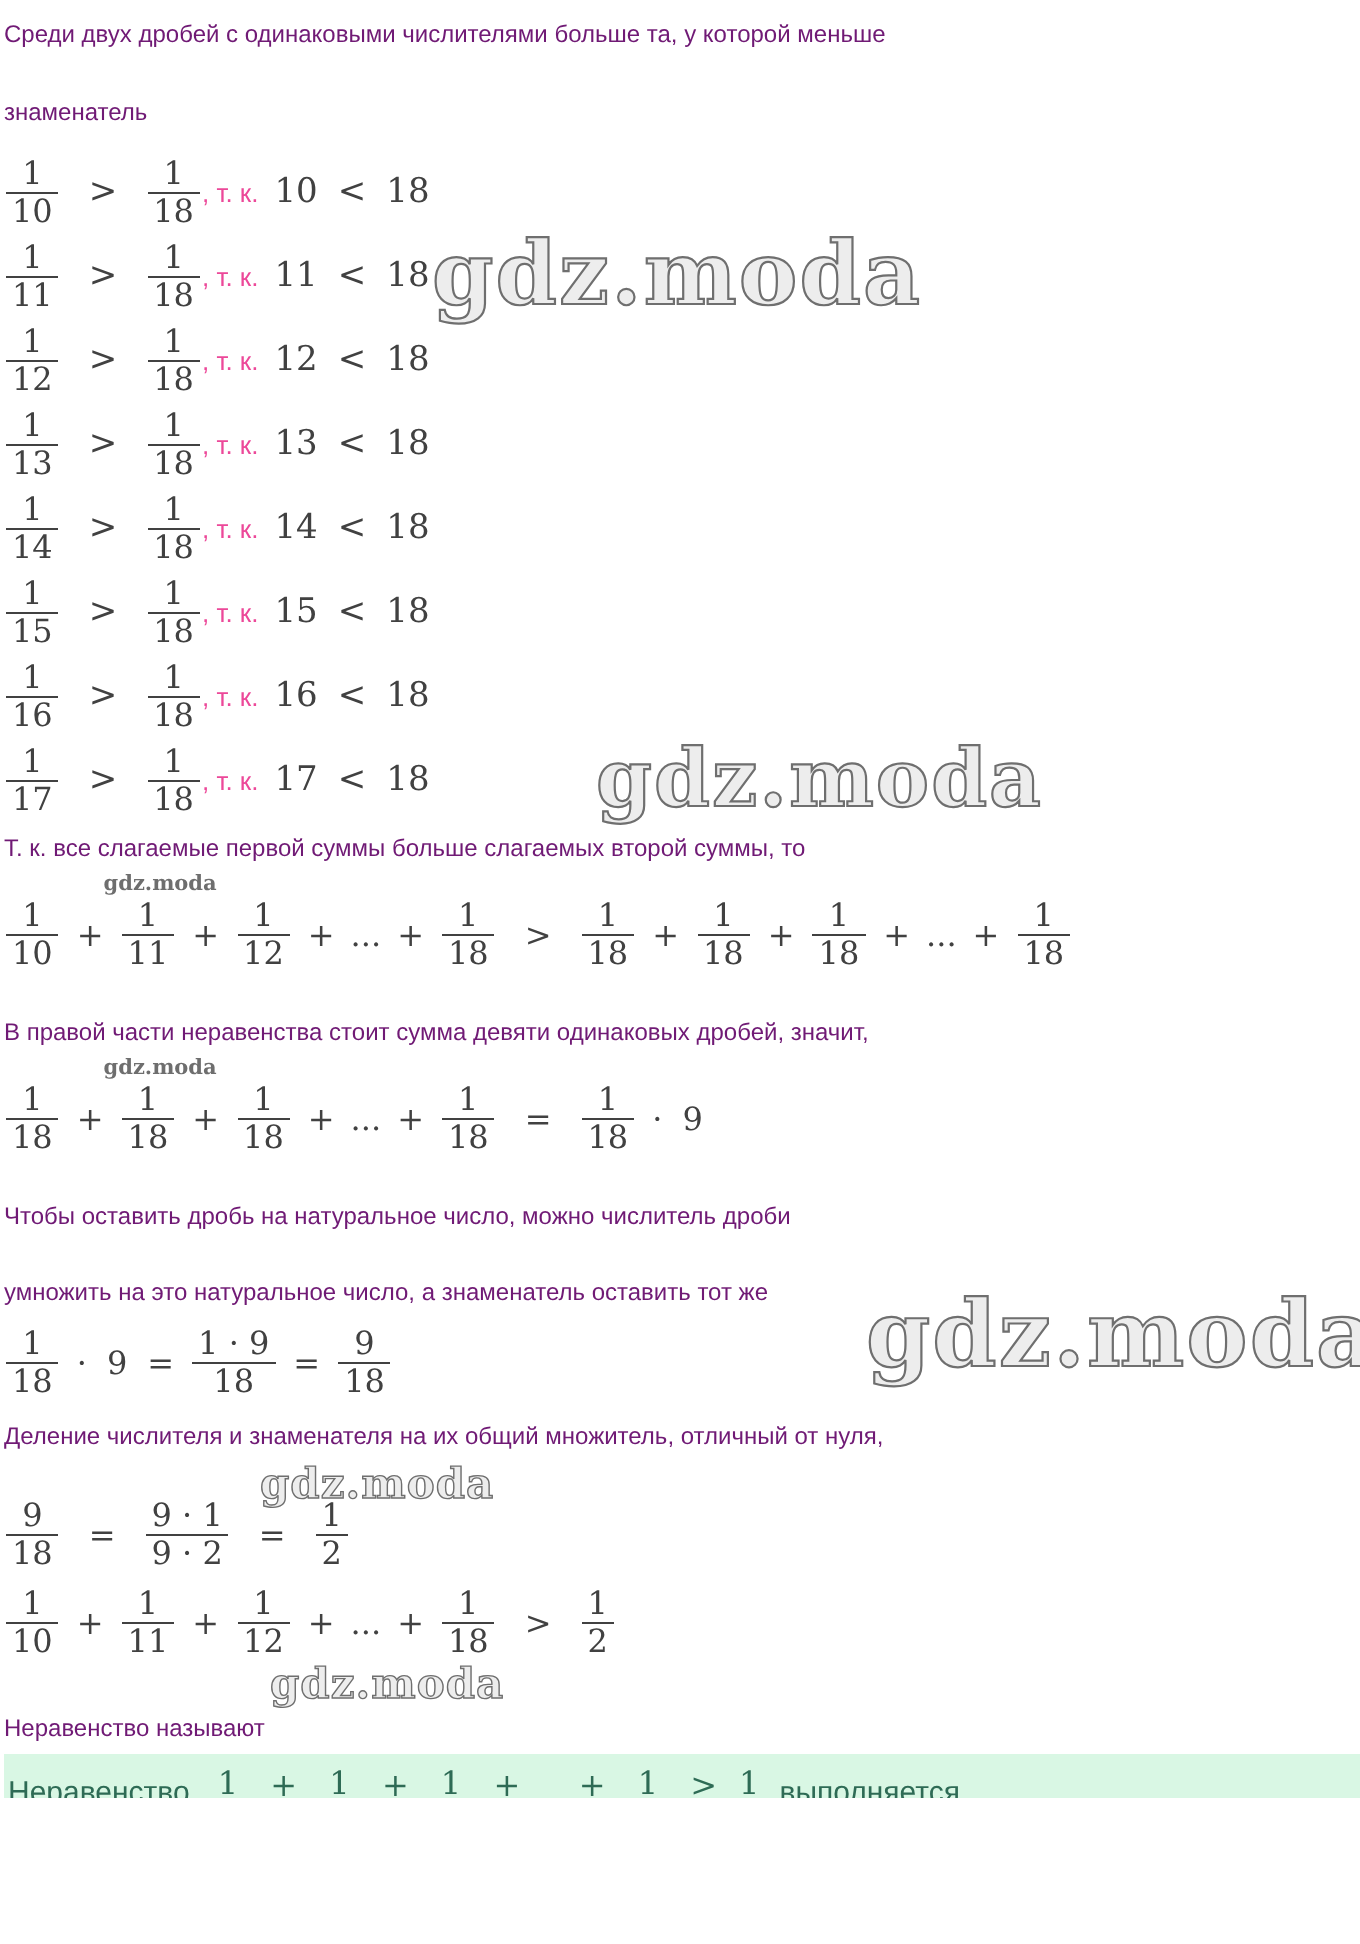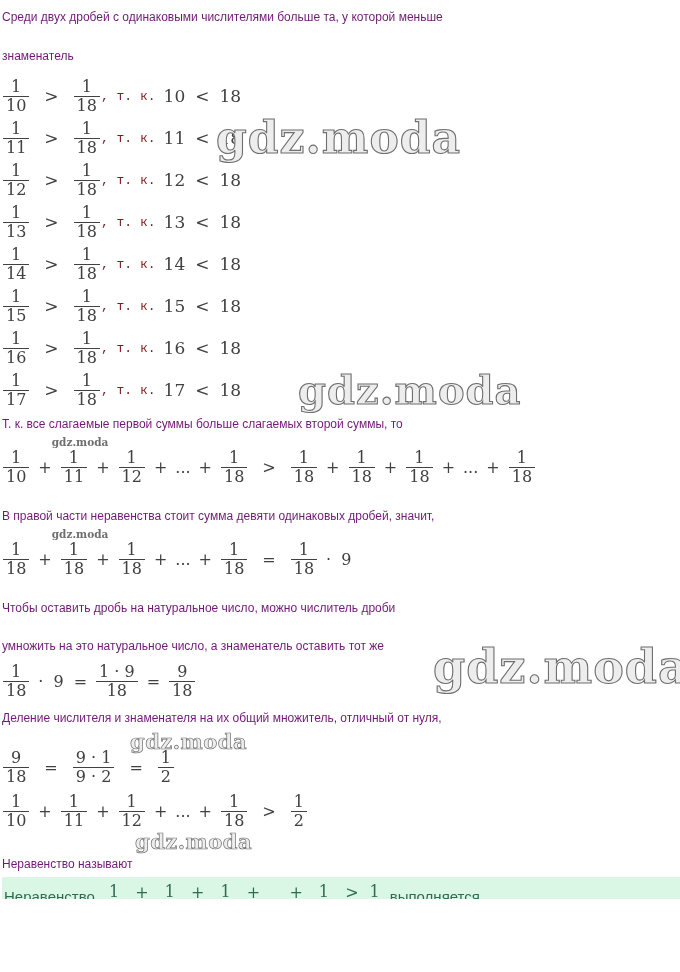--- a/index.html
+++ b/index.html
@@ -11,21 +11,21 @@
   
   .fr{display:inline-block;vertical-align:middle;text-align:center;
       font-family:"DejaVu Serif",serif;font-size:16px;line-height:1.08;color:inherit;margin:0 1px;}
   .fr b{display:block;font-weight:400;padding:0 3px;}
   .fr b.d{border-top:1px solid currentColor;}
   .crow{display:flex;align-items:center;height:42px;color:#414141;font-size:17px;}
   .eq{display:flex;align-items:center;height:48px;color:#414141;
       font-family:"DejaVu Serif",serif;font-size:16px;position:relative;}
   .op{font-family:"DejaVu Serif",serif;margin:0 8px;}
   .rel{margin:0 14px;}
-  .tk{font-family:Liberation Mono, monospace;font-size:13px;color:#7f1d1d;margin:0 6px 0 0;}
+  .tk{font-family:Liberation Sans, sans-serif;font-size:13px;color:#ec4899;margin:0 6px 0 0;}
   .num{font-family:"DejaVu Serif",serif;margin:0 2px;}
   
   .wm{position:absolute;font-family:"DejaVu Serif",serif;font-weight:700;letter-spacing:1px;
       color:#ededed;-webkit-text-stroke:1.1px #6f6f6f;pointer-events:none;white-space:nowrap;z-index:3;}
   .wm1{left:216px;top:112px;font-size:44px;}
   .wm2{left:298px;top:366px;font-size:40px;}
   .wm3{left:433px;top:640px;font-size:46px;}
   .wm-med{font-size:21px;-webkit-text-stroke:0.7px #6f6f6f;letter-spacing:0.5px;}
   .wm7{left:133px;top:42px;}
   .anch{position:relative;display:inline-block;}

